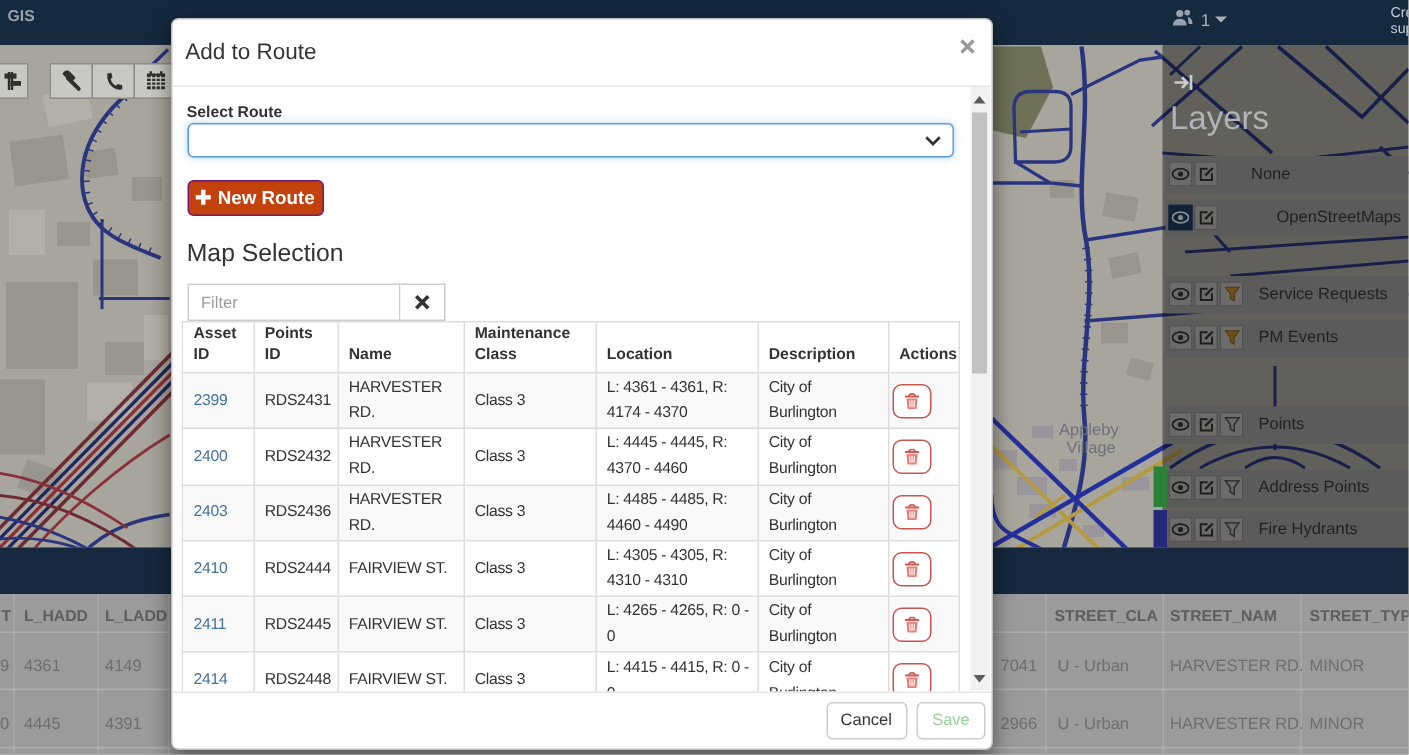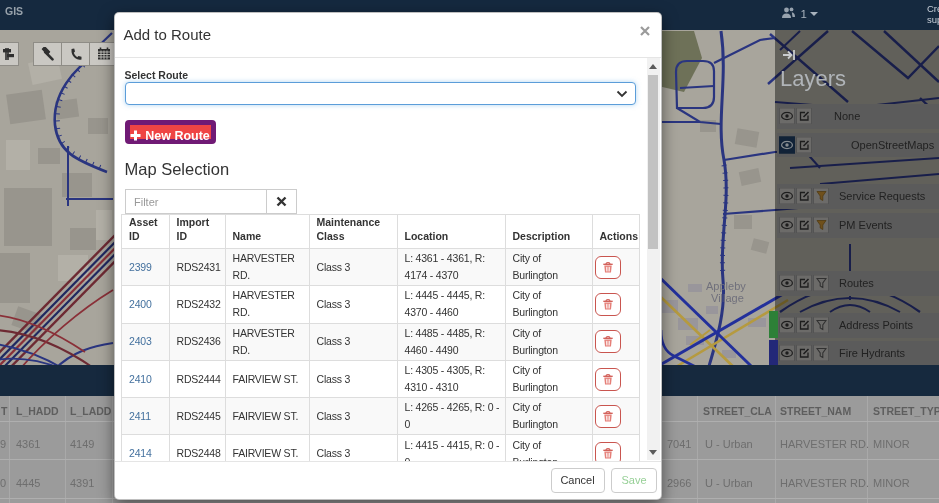--- a/index.html
+++ b/index.html
@@ -31,21 +31,21 @@
 .bcell { position:absolute; font-size:11px; color:#6E6E6E; }
 .vline { position:absolute; top:31px; height:107px; width:1px; background:#A9A9A9; }
 .hline { position:absolute; left:0; width:939px; height:1px; background:#AFAFAF; }
 
 #modal { position:absolute; left:113.5px; top:12px; width:548px; height:487.5px; background:#fff; border:1px solid rgba(0,0,0,0.25); border-radius:5px; box-shadow:0 5px 15px rgba(0,0,0,0.5); z-index:10;padding-left:28px; }
 #mtitle { position:absolute; left:9px; top:13px; font-size:15px; color:#333; }
 #mclose { position:absolute; right:10px; top:11.5px; } #mclose svg { display:block; }
 #mhdrline { position:absolute; left:0; top:43.5px; width:100%; height:1px; background:#E5E5E5; }
 #slabel { position:absolute; left:10px; top:55.5px; font-size:10.5px; font-weight:bold; color:#333; }
 #sroute { position:absolute; left:10px; top:68.5px; width:511px; height:23px; background:#fff; border:1.5px solid #5B9DD9; border-radius:4px; box-shadow:0 0 5px rgba(102,175,233,0.5); }
-#newroute { position:absolute; left:10px; top:106.5px; width:91px; height:24.5px; background:#ef4444; border:5px solid #701a75; border-radius:4px; color:#fff; font-size:12.5px; font-weight:bold; text-align:center; line-height:23px; }
+#newroute { position:absolute; left:10px; top:106.5px; width:91px; height:24.5px; background:#c2410c; border:1px solid #701a75; border-radius:4px; color:#fff; font-size:12.5px; font-weight:bold; text-align:center; line-height:23px; }
 #mapsel { position:absolute; left:10px; top:147px; font-size:16.5px; color:#333; }
 #filter { position:absolute; left:10.5px; top:176px; width:142px; height:25px; border:1px solid #CCC; background:#fff; font-size:11px; color:#999; line-height:24px; padding-left:8px; }
 #fclear { position:absolute; left:152.5px; top:176px; width:30px; height:25px; border:1px solid #CCC; border-left:none; background:#fff; display:flex; align-items:center; justify-content:center; }
 
 #mtblwrap { position:absolute; left:6.5px; top:200.5px; width:519px; height:247.5px; overflow:hidden; }
 #mtbl { border-collapse:collapse; width:518px; table-layout:fixed; font-size:10.5px; color:#333; }
 #mtbl th { border:1px solid #DDD; font-weight:bold; text-align:left; vertical-align:bottom; padding:0 4px 5px 7px; height:34.5px; line-height:14px; }
 #mtbl td { border:1px solid #DDD; padding:0 7px; height:37.3px; vertical-align:middle; line-height:17px; letter-spacing:-0.2px; }
 #mtbl tr.odd { background:#F9F9F9; }
 #mtbl a { color:#44719E; text-decoration:none; }
@@ -290,21 +290,21 @@
         <svg width="11" height="11" viewBox="0 0 11 11">
           <path d="M9 5 L9 9.5 L1.5 9.5 L1.5 2 L6 2" fill="none" stroke="#333" stroke-width="1.3"></path>
           <path d="M4.5 6.5 L9.5 1.5" stroke="#333" stroke-width="1.6"></path>
         </svg>
       </span>
   <span class="ibox" style="left:36px;">
         <svg width="11" height="11" viewBox="0 0 11 11">
           <path d="M1 1 L10 1 L6.8 5.5 L6.8 10 L4.2 8.5 L4.2 5.5 Z" fill="none" stroke="#555" stroke-width="1.1"></path>
         </svg>
       </span>
-  <span class="lbl">Routes</span>
+  <span class="lbl">Points</span>
 </div>
 <div class="cbar" style="left:768.5px; top:310.5px; height:27px; background:#2D8037; width:9px;"></div>
 <div class="lrow" style="left:777px; top:313px; height:24.5px;">
   <span class="ibox" style="left:2px;">
         <svg width="12" height="9" viewBox="0 0 12 9">
           <ellipse cx="6" cy="4.5" rx="5.4" ry="3.6" fill="none" stroke="#333" stroke-width="1.2"></ellipse>
           <circle cx="6" cy="4.5" r="1.7" fill="#333"></circle>
         </svg>
       </span>
   <span class="ibox" style="left:19px;">
@@ -406,21 +406,21 @@
             <col style="width:56px">
             <col style="width:84px">
             <col style="width:88px">
             <col style="width:108px">
             <col style="width:87px">
             <col style="width:47.5px">
           </colgroup>
     <tbody>
             <tr>
               <th>Asset ID</th>
-              <th>Import ID</th>
+              <th>Points ID</th>
               <th>Name</th>
               <th>Maintenance Class</th>
               <th>Location</th>
               <th>Description</th>
               <th>Actions</th>
             </tr>
     <tr class="odd">
               <td><a>2399</a></td>
               <td>RDS2431</td>
               <td>HARVESTER RD.</td>

